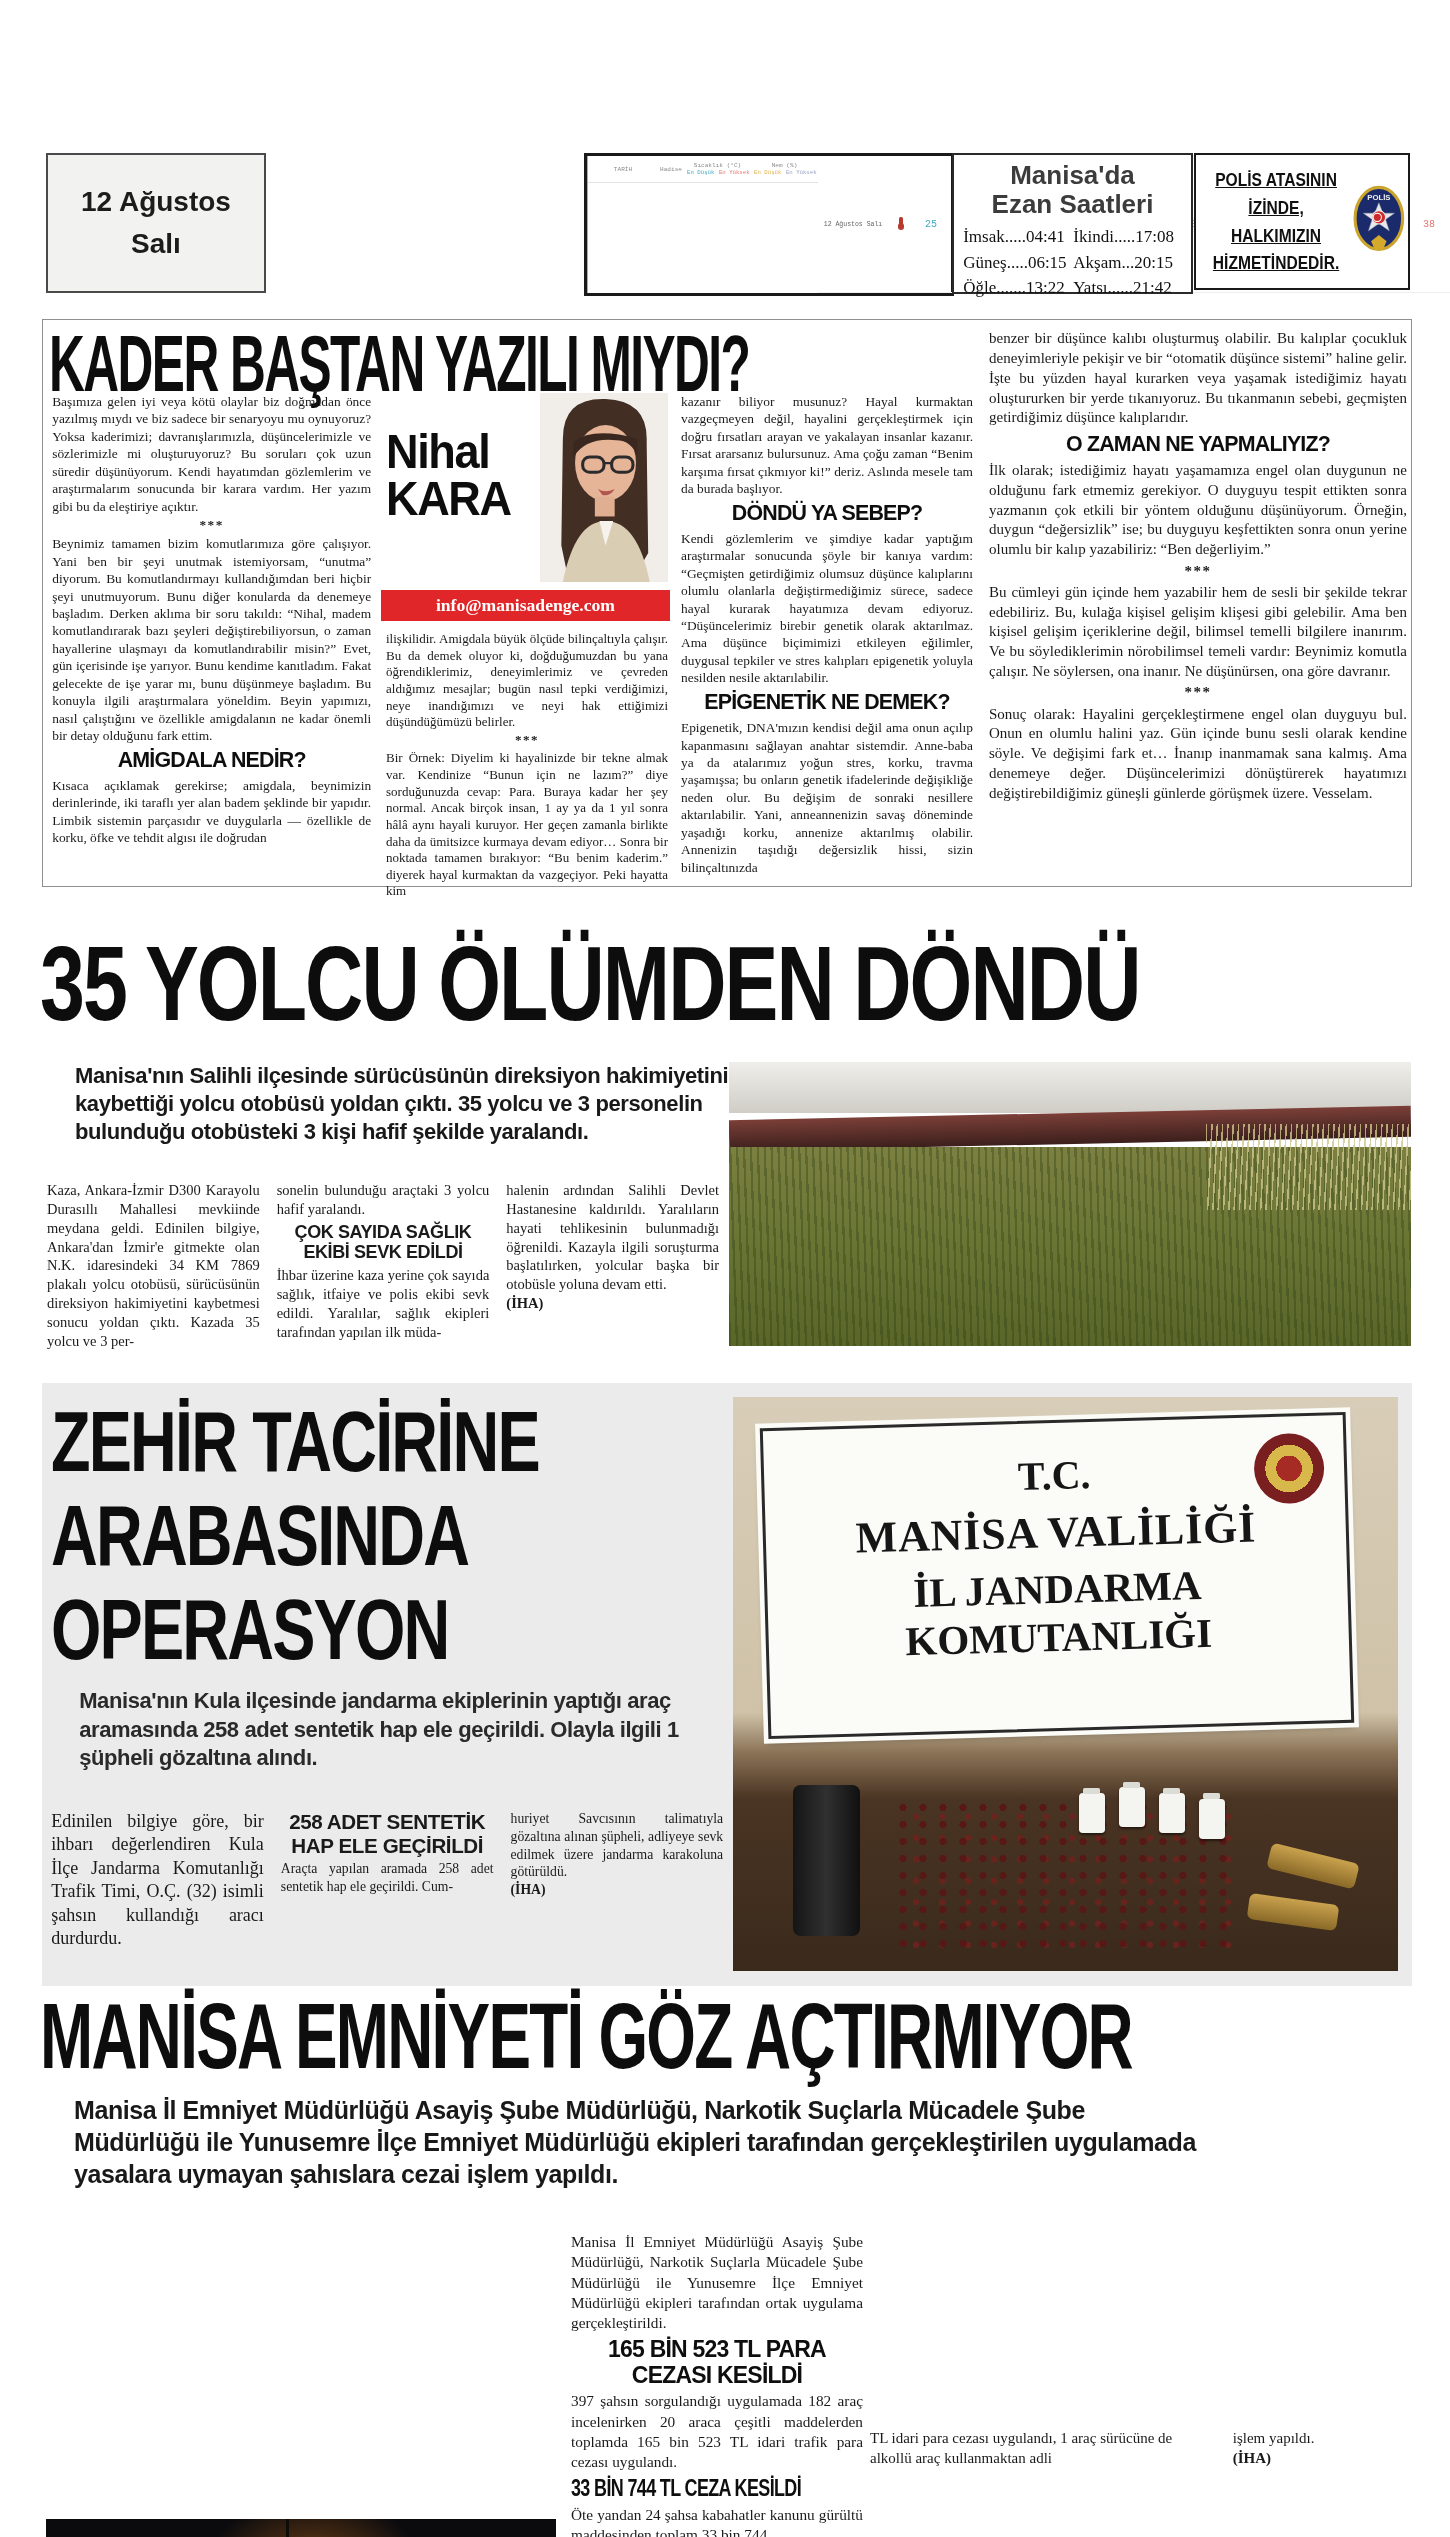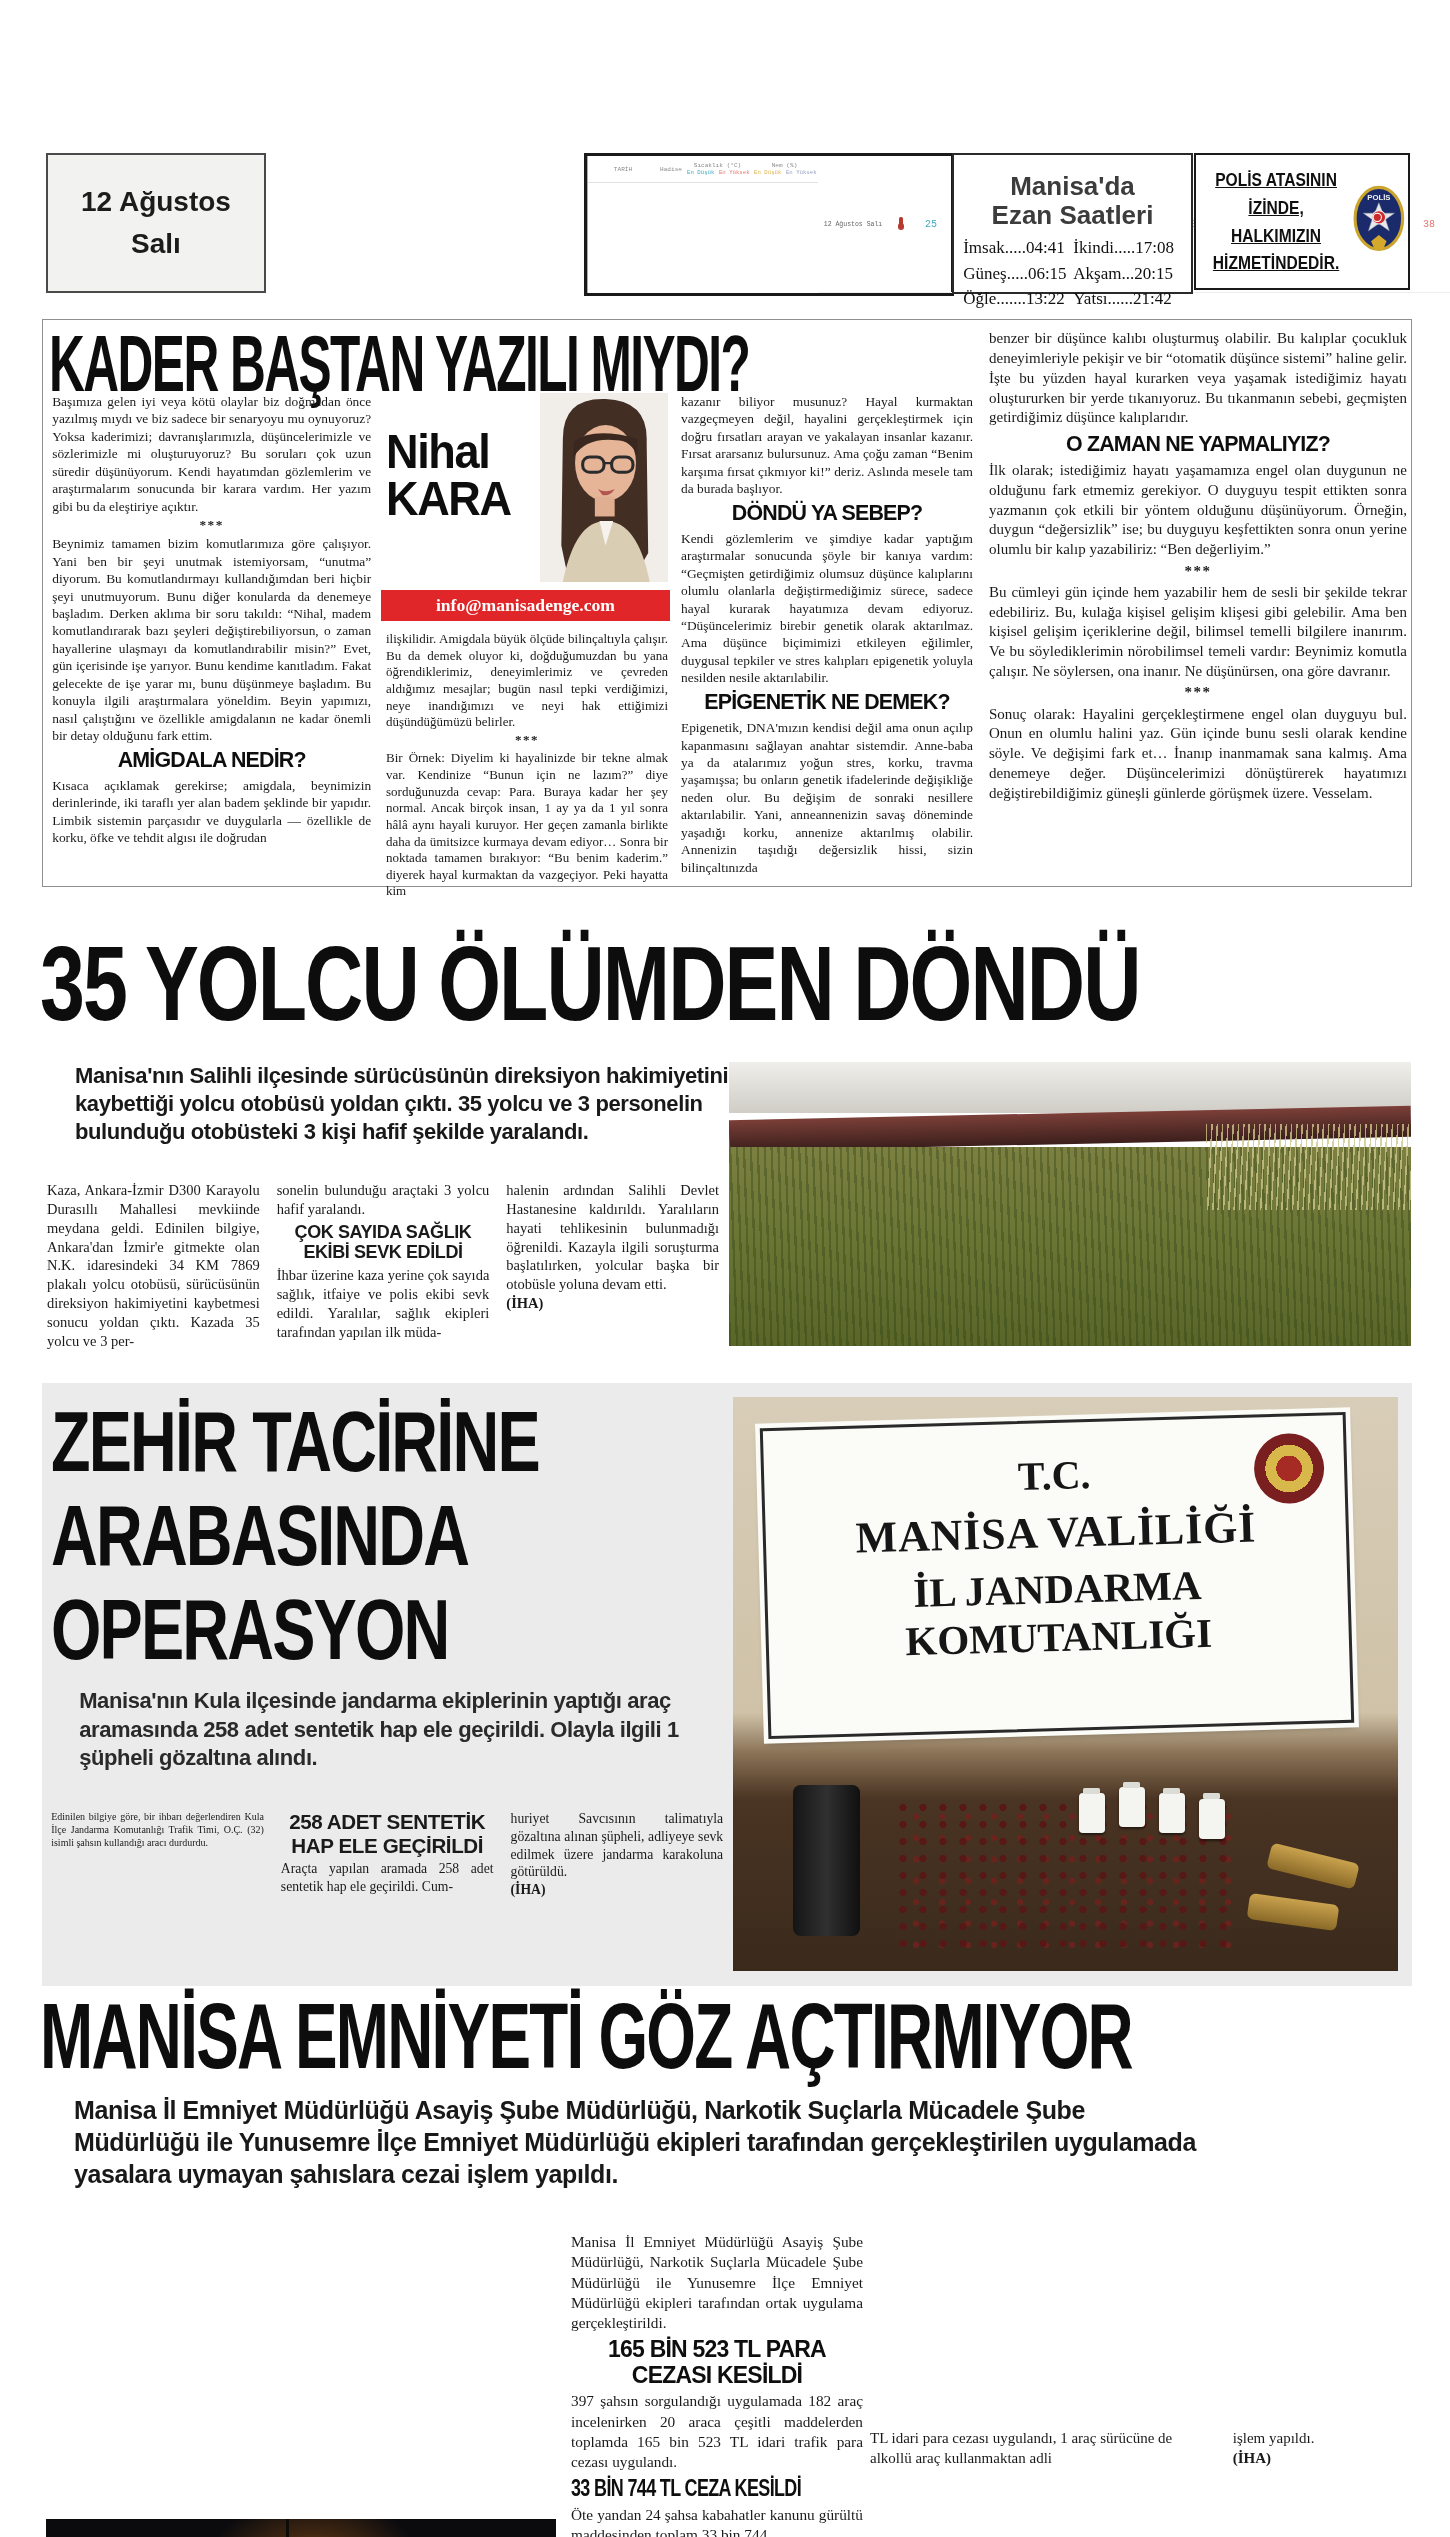--- a/index.html
+++ b/index.html
@@ -36,21 +36,21 @@
   .wt-c-ev{width:26px;text-align:center;}
   .wt-c-v{width:34px;text-align:center;font-size:10px;}
   .wt-h{font-size:6.1px;color:#8a8a8a;text-align:center;align-self:center;}
   .wt-h2{font-size:5.7px;text-align:center;}
   .wt-group{display:flex;flex-direction:column;justify-content:center;}
   .thermo{display:inline-block;width:3.1px;height:10px;background:#b8392e;border-radius:1.5px;position:relative;}
   .thermo::after{content:"";position:absolute;bottom:-3.1px;left:-1.9px;width:6.9px;height:6.9px;border-radius:50%;background:#b8392e;}
 
   .ezan-box{left:952px;top:153px;width:237px;height:137px;border:2.3px solid #2a2a2a;background:#fff;}
   .ezan-title{text-align:center;font-family:"Liberation Sans",sans-serif;font-weight:bold;font-size:26px;
-              color:#3c3c3c;line-height:1.1;padding-top:17px;}
+              color:#3c3c3c;line-height:1.1;padding-top:6px;}
   .ezan-grid{display:flex;padding:6.1px 7.6px 0 9.2px;font-size:17px;color:#111;}
   .ezan-col{flex:1;line-height:1.5;}
 
   .police-box{left:1194px;top:153px;width:216px;height:137px;border:2.3px solid #1a1a1a;background:#fff;
               display:flex;align-items:center;padding:0 3.1px;box-sizing:border-box;}
   .police-lines{flex:1;text-align:center;}
   .police-line{font-family:"Liberation Sans",sans-serif;font-weight:bold;font-size:19px;line-height:1.45;
                text-decoration:underline;white-space:nowrap;transform:scaleX(0.82);transform-origin:center;color:#101010;}
 
   
@@ -319,21 +319,21 @@
   </div>
 
   <div class="abs drug-box">
     <div class="headline" style="position:absolute;left:9.2px;top:12.2px;font-size:81px;transform:scale(0.8,1.06);line-height:1.09;">
       <div>ZEHİR TACİRİNE</div>
       <div>ARABASINDA</div>
       <div>OPERASYON</div>
     </div>
     <div class="lede" style="position:absolute;left:9.2px;top:304px;width:672px;font-size:22px;line-height:1.3;color:#2a2a2a;">Manisa'nın Kula ilçesinde jandarma ekiplerinin yaptığı araç aramasında 258 adet sentetik hap ele geçirildi. Olayla ilgili 1 şüpheli gözaltına alındı.</div>
     <div class="bcols" style="position:absolute;left:9.2px;top:427px;width:672px;">
-      <div class="bcol" style="font-size:10px;">Edinilen bilgiye göre, bir ihbarı değerlendiren Kula İlçe Jandarma Komutanlığı Trafik Timi, O.Ç. (32) isimli şahsın kullandığı aracı durdurdu.</div>
+      <div class="bcol" style="font-size:18px;">Edinilen bilgiye göre, bir ihbarı değerlendiren Kula İlçe Jandarma Komutanlığı Trafik Timi, O.Ç. (32) isimli şahsın kullandığı aracı durdurdu.</div>
       <div class="bcol" style="font-size:13.7px;">
         <div class="bsub" style="font-size:20.6px;margin-top:0;">258 ADET SENTETİK HAP ELE GEÇİRİLDİ</div>
         <span>Araçta yapılan aramada 258 adet sentetik hap ele geçirildi. Cum-</span>
       </div>
       <div class="bcol" style="font-size:13.7px;">
         <span>huriyet Savcısının talimatıyla gözaltına alınan şüpheli, adliyeye sevk edilmek üzere jandarma karakoluna götürüldü.</span><br>
         <span class="credit">(İHA)</span>
       </div>
     </div>
 

